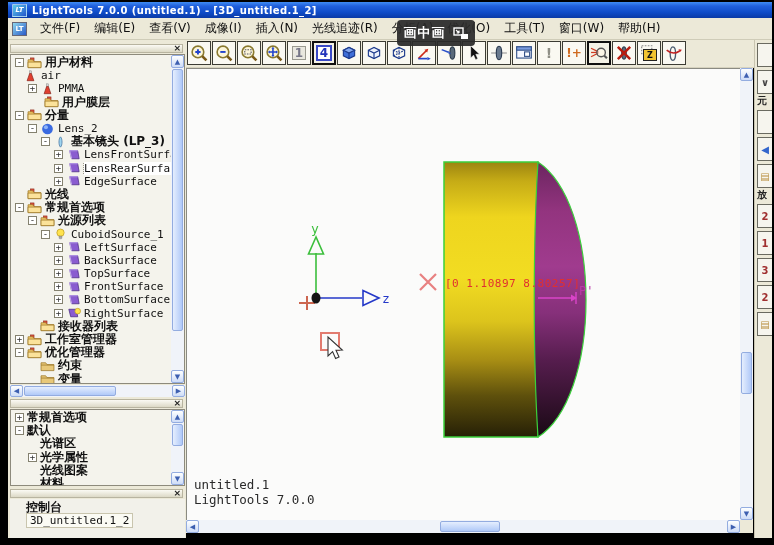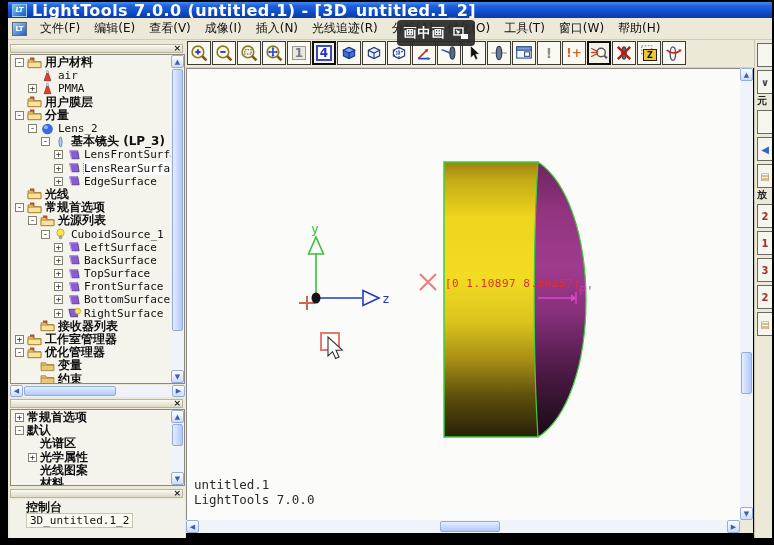--- a/index.html
+++ b/index.html
@@ -3,21 +3,21 @@
 <meta charset="utf-8">
 <style>
   html,body{margin:0;padding:0;width:774px;height:545px;overflow:hidden;background:#000;
     font-family:"DejaVu Sans","Liberation Sans",sans-serif;}
   #stage{position:relative;width:774px;height:545px;background:#000;}
 
   
   .titlebar{position:absolute;left:8px;top:2px;width:764px;height:16px;box-sizing:border-box;
     background:linear-gradient(180deg,#3f8cf3 0%,#2160dc 25%,#0f4cc8 65%,#0a3aa6 100%);
     display:flex;align-items:center;gap:5px;padding-left:4px;}
-  .titlebar .ttxt{color:#fff;font-weight:bold;font-size:16px;white-space:nowrap;letter-spacing:.4px;}
+  .titlebar .ttxt{color:#fff;font-weight:bold;font-size:10px;white-space:nowrap;letter-spacing:.4px;}
   .lticon{width:13px;height:11px;flex:none;background:linear-gradient(135deg,#5ecbe8,#2255cc);
     color:#fff;font-size:7px;font-weight:bold;font-style:italic;display:flex;align-items:center;
     justify-content:center;border:1px solid rgba(255,255,255,.5);}
 
   
   .menubar{position:absolute;left:8px;top:18px;width:764px;height:22px;box-sizing:border-box;
     background:#ece9d8;border-bottom:1px solid #cfccb8;display:flex;align-items:center;padding-left:4px;}
   .docicon{width:13px;height:12px;flex:none;margin-right:6px;background:linear-gradient(135deg,#8fd8ee,#2a5ac8);
     color:#fff;font-size:7px;font-weight:bold;display:flex;align-items:center;justify-content:center;
     border:1px solid #667;}
@@ -302,41 +302,41 @@
             <span class="tg">-</span>
             <span class="ti">
               <svg viewBox="0 0 16 13">
                 <rect x="3.5" y="1" width="4" height="4" fill="#d8503c" stroke="#8a2a1a" stroke-width=".6"></rect>
                 <path d="M1 3h5l1.5 2H15v6.5H1z" fill="#f3c96a" stroke="#9a7424" stroke-width=".8"></path>
                 <path d="M1 5.5h14v6H1z" fill="#fbe29a" stroke="#9a7424" stroke-width=".8"></path>
               </svg>
             </span>
             <span class="tl zh">用户材料</span>
           </div>
-          <div class="trow" style="padding-left:17px">
+          <div class="trow" style="">
             <span class="tg none"></span>
             <span class="ti">
               <svg viewBox="0 0 12 14">
                 <rect x="5" y="1" width="2" height="4" fill="#d8d8d8" stroke="#777" stroke-width=".5"></rect>
                 <path d="M5 4L2 12.5h8L7 4z" fill="#e04030" stroke="#7a1a10" stroke-width=".7"></path>
               </svg>
             </span>
             <span class="tl en">air</span>
           </div>
           <div class="trow" style="padding-left:17px">
             <span class="tg">+</span>
             <span class="ti">
               <svg viewBox="0 0 12 14">
                 <rect x="5" y="1" width="2" height="4" fill="#d8d8d8" stroke="#777" stroke-width=".5"></rect>
                 <path d="M5 4L2 12.5h8L7 4z" fill="#e04030" stroke="#7a1a10" stroke-width=".7"></path>
               </svg>
             </span>
             <span class="tl en">PMMA</span>
           </div>
-          <div class="trow" style="padding-left:4px">
+          <div class="trow" style="padding-left:21px">
             <span class="tg none"></span>
             <span class="ti">
               <svg viewBox="0 0 16 13">
                 <rect x="3.5" y="1" width="4" height="4" fill="#d8503c" stroke="#8a2a1a" stroke-width=".6"></rect>
                 <path d="M1 3h5l1.5 2H15v6.5H1z" fill="#f3c96a" stroke="#9a7424" stroke-width=".8"></path>
                 <path d="M1 5.5h14v6H1z" fill="#fbe29a" stroke="#9a7424" stroke-width=".8"></path>
               </svg>
             </span>
             <span class="tl zh">用户膜层</span>
           </div>
@@ -545,31 +545,31 @@
             <span class="tl zh">优化管理器</span>
           </div>
           <div class="trow" style="padding-left:17px">
             <span class="tg none"></span>
             <span class="ti">
               <svg viewBox="0 0 16 13">
                 <path d="M1 3h5l1.5 2H15v6.5H1z" fill="#e8c878" stroke="#9a7424" stroke-width=".8"></path>
                 <path d="M1 5.5h14" stroke="#9a7424" stroke-width=".8"></path>
               </svg>
             </span>
-            <span class="tl zh">变量</span>
+            <span class="tl zh">约束</span>
           </div>
           <div class="trow" style="padding-left:17px">
             <span class="tg none"></span>
             <span class="ti">
               <svg viewBox="0 0 16 13">
                 <path d="M1 3h5l1.5 2H15v6.5H1z" fill="#e8c878" stroke="#9a7424" stroke-width=".8"></path>
                 <path d="M1 5.5h14" stroke="#9a7424" stroke-width=".8"></path>
               </svg>
             </span>
-            <span class="tl zh">约束</span>
+            <span class="tl zh">变量</span>
           </div>
         </div>
 
       <div class="strack" style="right:0;top:0;width:13px;height:328px;"></div>
       <div class="sbtn" style="right:0;top:0;width:13px;height:13px;">▲</div>
       <div class="sthumb" style="right:1px;top:14px;width:11px;height:262px;"></div>
       <div class="sbtn" style="right:0;top:315px;width:13px;height:13px;">▼</div>
     </div>
 
     <div class="strack" style="left:2px;top:345px;width:175px;height:12px;"></div>

